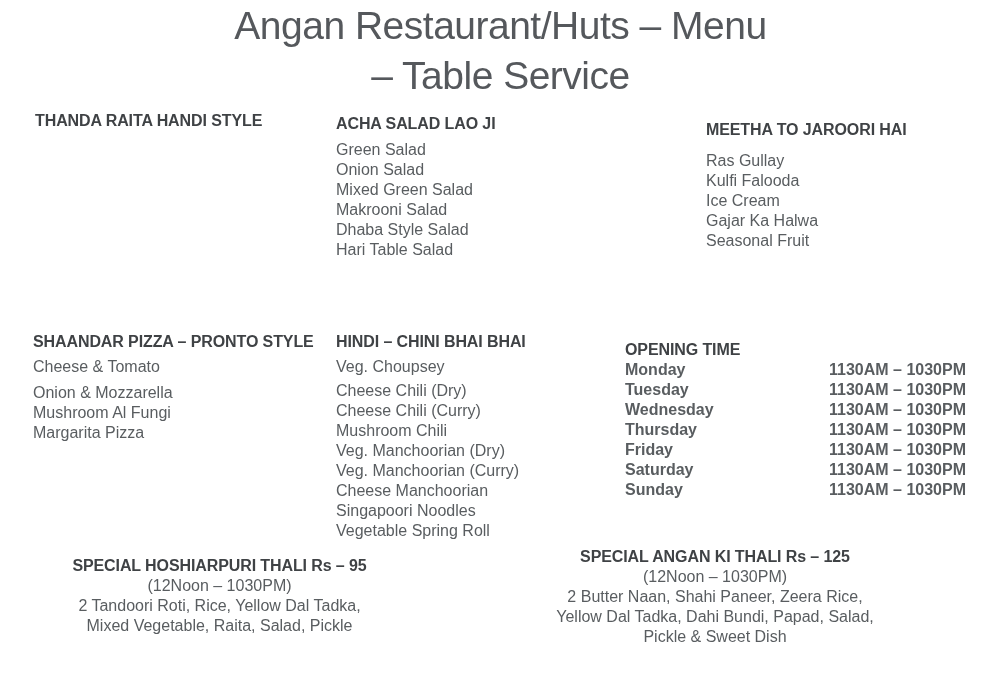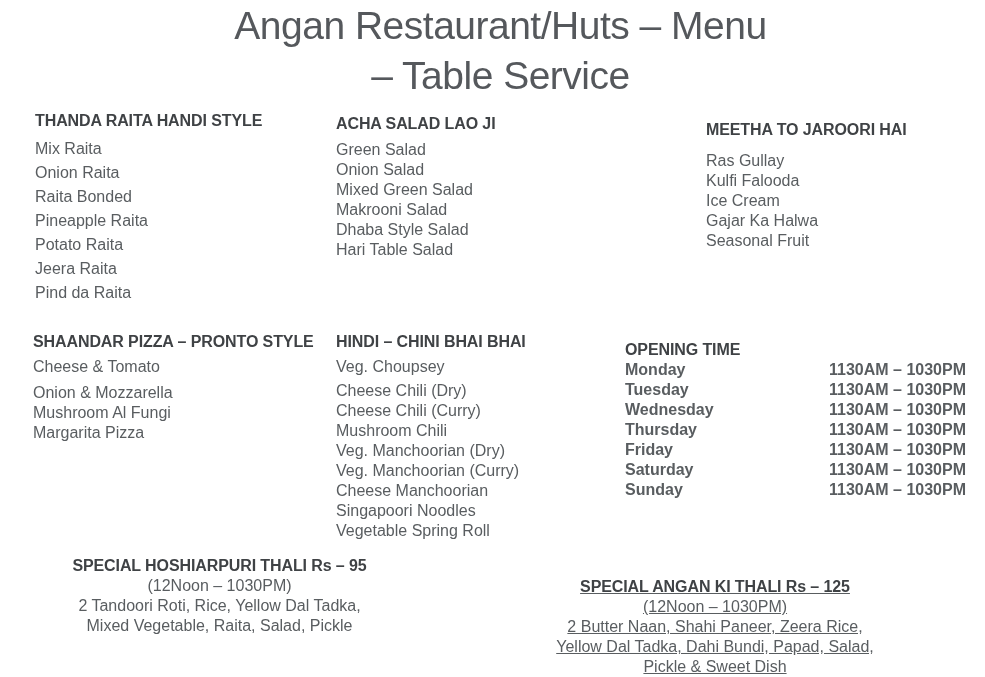--- a/index.html
+++ b/index.html
@@ -65,43 +65,34 @@
   .time-row .time { text-align: left; }
 
   
   .special {
     position: absolute; text-align: center;
     font-size: 16px; line-height: 20px; color: #595d60;
   }
   .special .sec-heading { margin-bottom: 0; }
   .special-hours { font-size: 16px; line-height: 20px; }
   #thali-left  { left: 32px;  top: 556px; width: 375px; }
-  #thali-right { left: 514px; top: 577px; width: 402px; text-decoration: underline; }
+  #thali-right { left: 514px; top: 547px; width: 402px; }
 </style>
 </head>
 <body>
 
 <div class="page">
 
   <header class="title">
     <div>Angan Restaurant/Huts – Menu</div>
     <div>– Table Service</div>
   </header>
 
   <section class="menu-section" id="sec-raita">
     <h2 class="sec-heading">THANDA RAITA HANDI STYLE</h2>
-    <ul class="sec-items">
-        <li class="menu-item">Mix Raita</li>
-        <li class="menu-item">Onion Raita</li>
-        <li class="menu-item">Raita Bonded</li>
-        <li class="menu-item">Pineapple Raita</li>
-        <li class="menu-item">Potato Raita</li>
-        <li class="menu-item">Jeera Raita</li>
-        <li class="menu-item">Pind da Raita</li>
-      </ul>
   </section>
 
   <section class="menu-section" id="sec-salad">
     <h2 class="sec-heading">ACHA SALAD LAO JI</h2>
     <ul class="sec-items">
         <li class="menu-item">Green Salad</li>
         <li class="menu-item">Onion Salad</li>
         <li class="menu-item">Mixed Green Salad</li>
         <li class="menu-item">Makrooni Salad</li>
         <li class="menu-item">Dhaba Style Salad</li>

